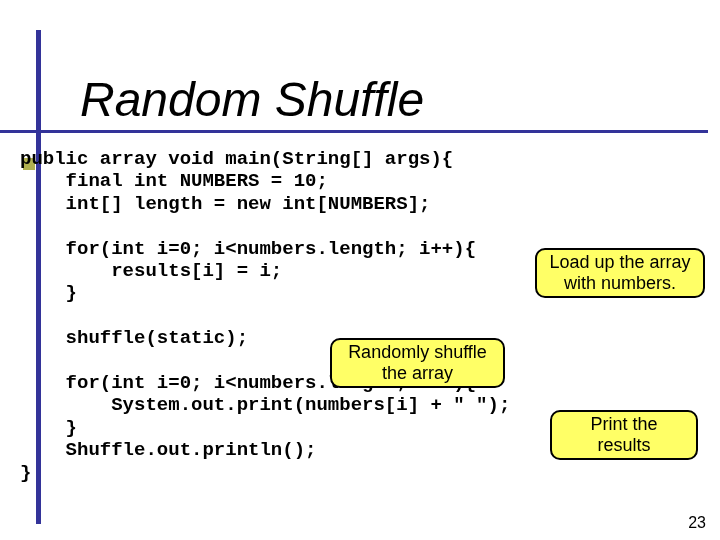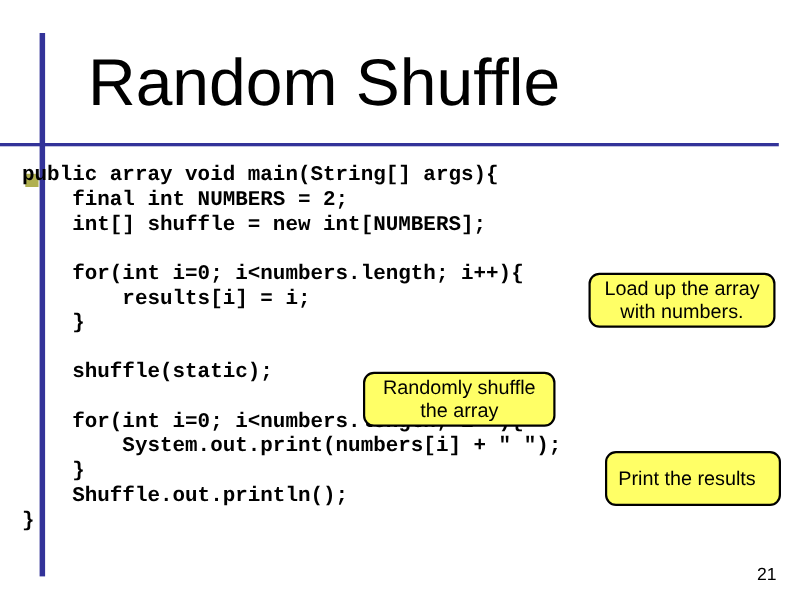--- a/index.html
+++ b/index.html
@@ -38,24 +38,25 @@
     position: absolute;
     left: 23px;
     top: 158px;
     width: 12px;
     height: 12px;
     background: #b0b050;
   }
   .title {
     position: absolute;
     left: 80px;
-    top: 40px;
-    font-size: 60px;
+    top: 72px;
+    font-size: 48px;
     font-family: Arial, Helvetica, sans-serif;
     color: #000;
+    font-style: italic;
   }
   .code {
     position: absolute;
     left: 20px;
     top: 148px;
     font-family: "Courier New", Courier, monospace;
     font-size: 19px;
     font-weight: bold;
     line-height: 1.18;
     white-space: pre;
@@ -64,49 +65,49 @@
   .callout {
     position: absolute;
     background: #ffff66;
     border: 2px solid #000;
     border-radius: 10px;
     font-family: Arial, Helvetica, sans-serif;
     font-size: 18px;
     text-align: center;
     display: flex;
     align-items: center;
-    justify-content: flex-start;
+    justify-content: flex-end;
     line-height: 1.15;
     padding: 4px 10px;
     box-sizing: border-box;
   }
   .c1 { left: 535px; top: 248px; width: 170px; height: 50px; }
   .c2 { left: 330px; top: 338px; width: 175px; height: 50px; }
-  .c3 { left: 550px; top: 410px; width: 160px; height: 50px; }
+  .c3 { left: 550px; top: 410px; width: 148px; height: 50px; }
   .page-num {
     position: absolute;
     right: 14px;
     bottom: 8px;
     font-size: 16px;
     color: #000;
   }
 </style>
 </head>
 <body>
 
 <div class="slide">
   <div class="left-line"></div>
   <div class="h-line"></div>
   <div class="square"></div>
 
   <div class="title">Random Shuffle</div>
 
   <div class="code"><span>public array void main(String[] args){</span>
-<span>    final int NUMBERS = 2;</span>
-<span>    int[] shuffle = new int[NUMBERS];</span>
+<span>    final int NUMBERS = 10;</span>
+<span>    int[] length = new int[NUMBERS];</span>
 <span></span>
 <span>    for(int i=0; i&lt;numbers.length; i++){</span>
 <span>        results[i] = i;</span>
 <span>    }</span>
 <span></span>
 <span>    shuffle(static);</span>
 <span></span>
 <span>    for(int i=0; i&lt;numbers.length; i++){</span>
 <span>        System.out.print(numbers[i] + " ");</span>
 <span>    }</span>
@@ -118,14 +119,14 @@
 with numbers.</span>
   </div>
   <div class="callout c2">
     <span>Randomly shuffle
 the array</span>
   </div>
   <div class="callout c3">
     <span>Print the results</span>
   </div>
 
-  <div class="page-num">21</div>
+  <div class="page-num">23</div>
 </div>
 
 </body></html>

